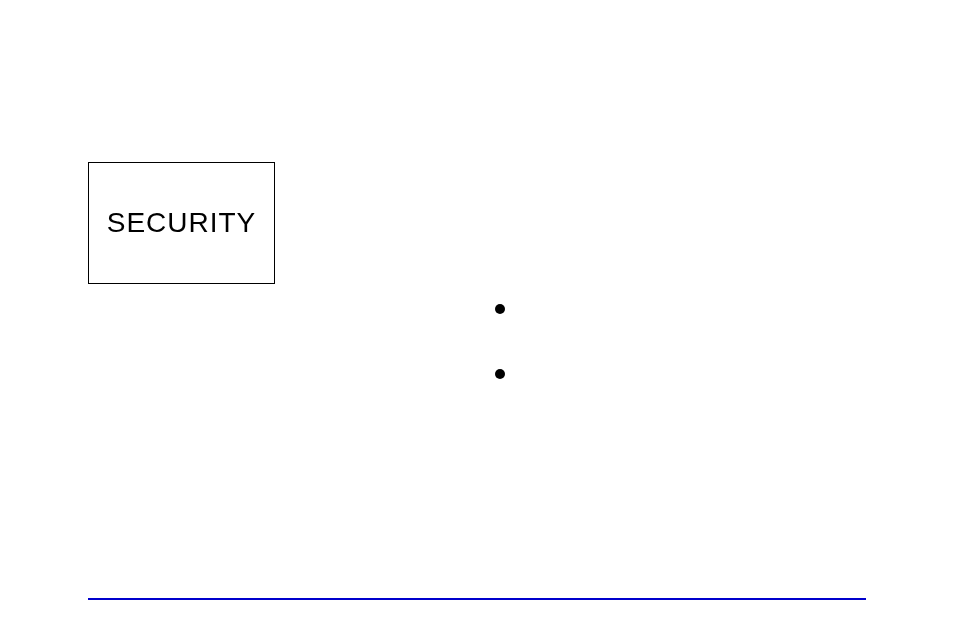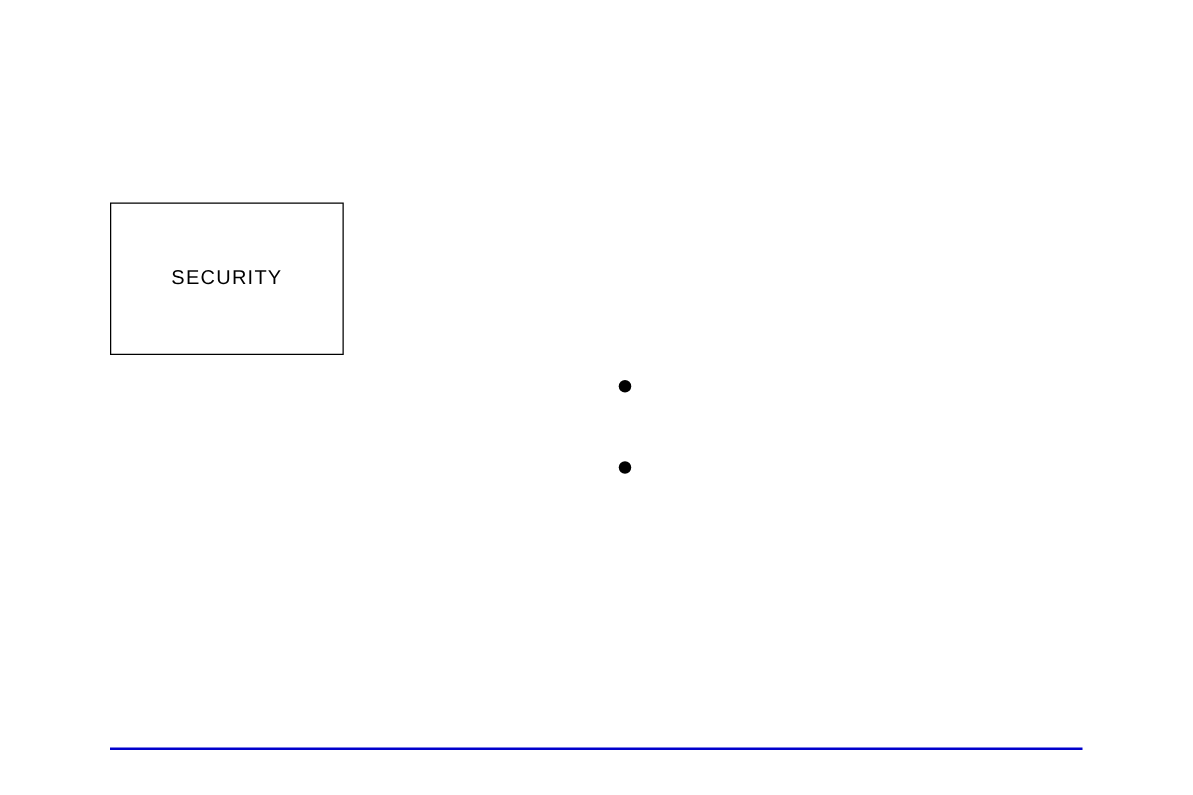--- a/index.html
+++ b/index.html
@@ -19,21 +19,21 @@
       left: 88px;
       top: 162px;
       width: 187px;
       height: 122px;
       border: 1.5px solid #000000;
       display: flex;
       align-items: center;
       justify-content: center;
     }
     .security-label {
-      font-size: 16px;
+      font-size: 28px;
       letter-spacing: 1px;
       color: #000000;
     }
     .bullet-list {
       position: absolute;
       left: 495px;
       top: 304px;
       list-style: none;
     }
     .bullet-item {

